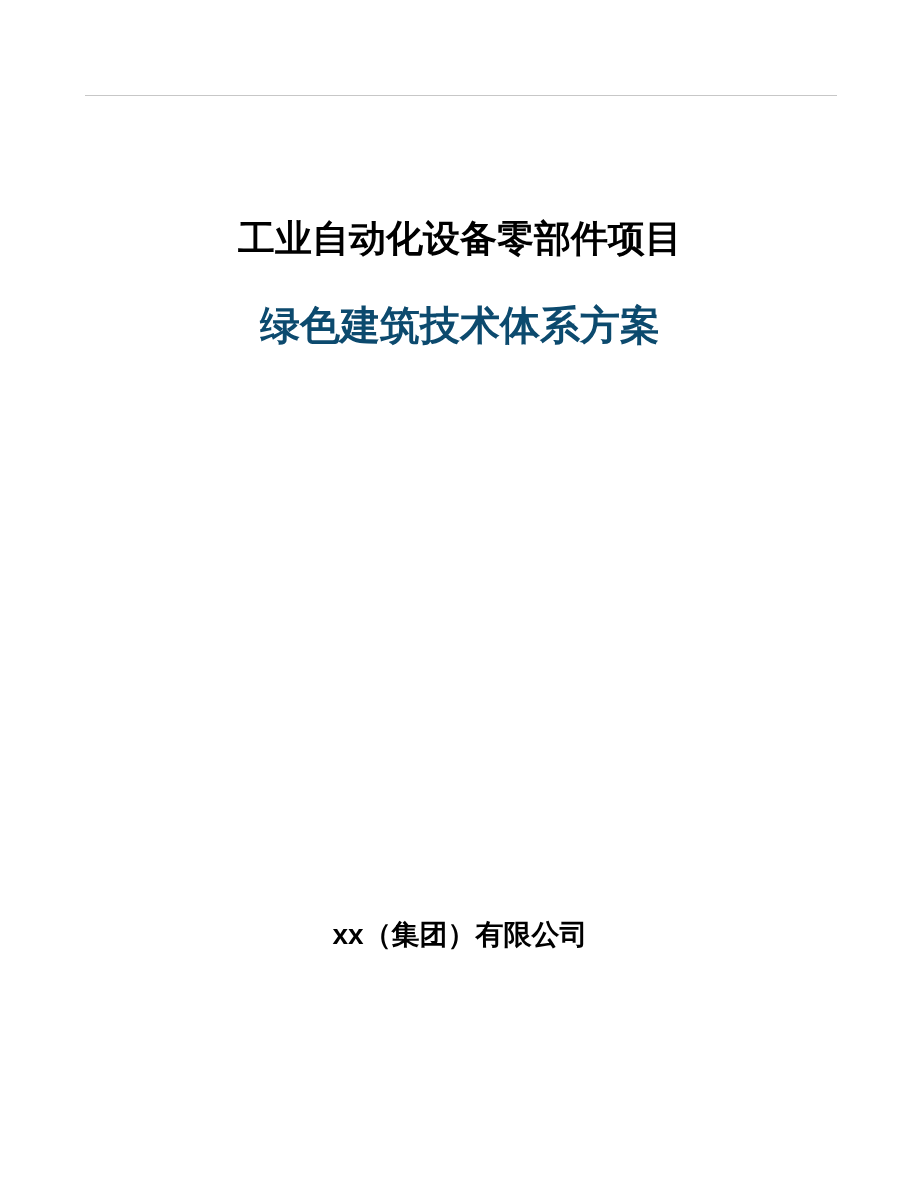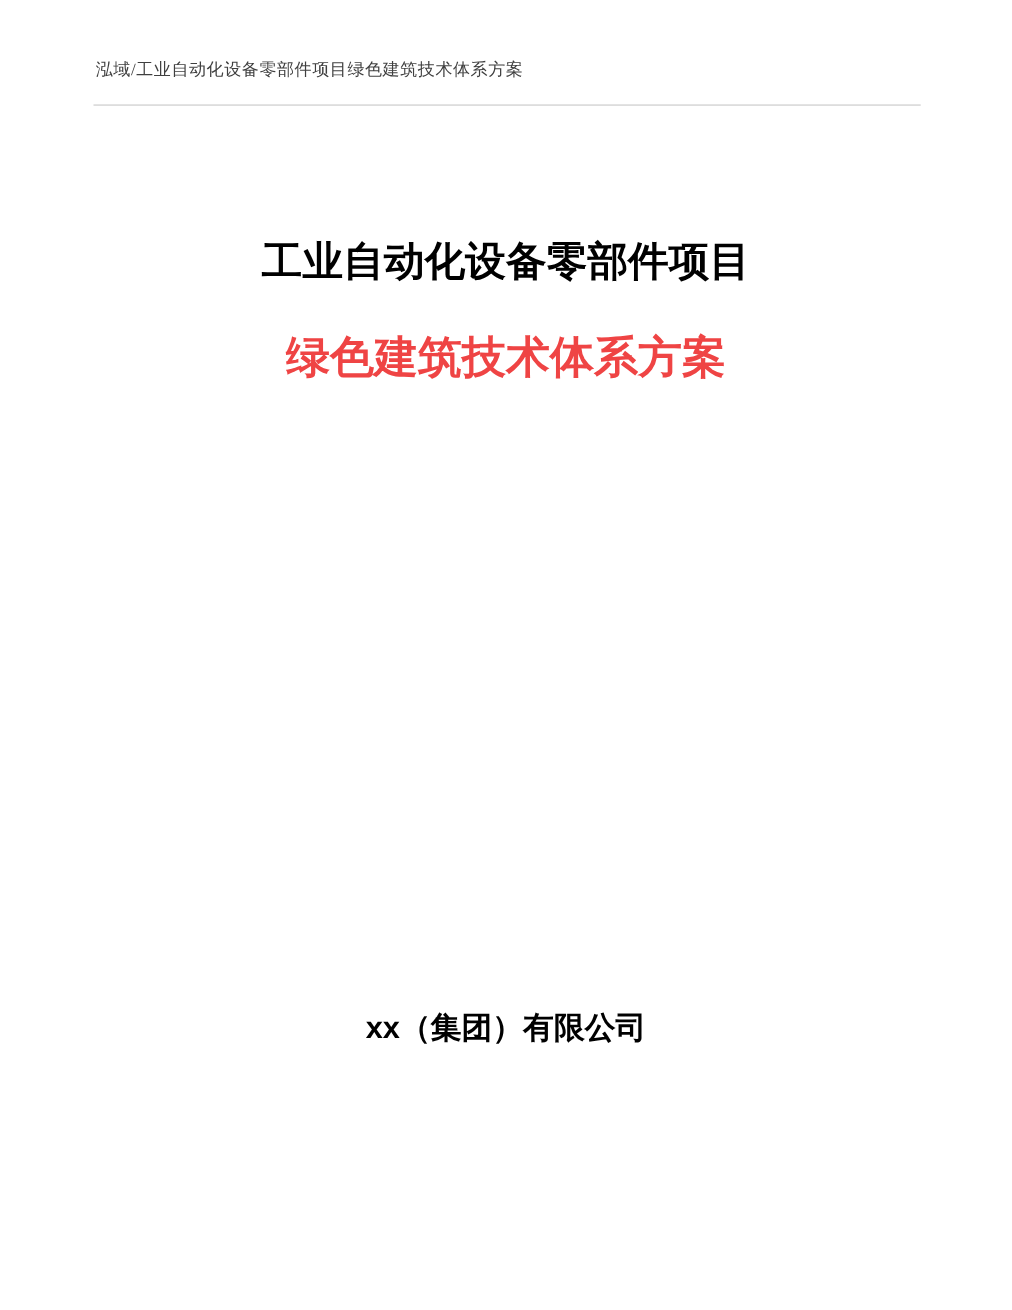--- a/index.html
+++ b/index.html
@@ -58,21 +58,21 @@
   .title-line2 {
     position: absolute;
     left: 0;
     top: 303px;
     width: 920px;
     text-align: center;
     font-family: "Liberation Sans", "DejaVu Sans", sans-serif;
     font-weight: bold;
     font-size: 40px;
     line-height: 44px;
-    color: #ef4444;
+    color: #0c4a6e;
     letter-spacing: 0px;
     white-space: nowrap;
   }
   .company-name {
     position: absolute;
     left: 0;
     top: 919px;
     width: 920px;
     text-align: center;
     font-family: "Liberation Sans", "DejaVu Sans", sans-serif;
@@ -81,21 +81,20 @@
     line-height: 32px;
     color: #000000;
     white-space: nowrap;
   }
 </style>
 </head>
 <body>
 
 <div class="page">
 
-  <div class="doc-header">泓域/工业自动化设备零部件项目绿色建筑技术体系方案</div>
 
   <div class="header-rule"></div>
 
   <div class="title-line1">工业自动化设备零部件项目</div>
 
   <div class="title-line2">绿色建筑技术体系方案</div>
 
   <div class="company-name">xx（集团）有限公司</div>
 
 </div>

